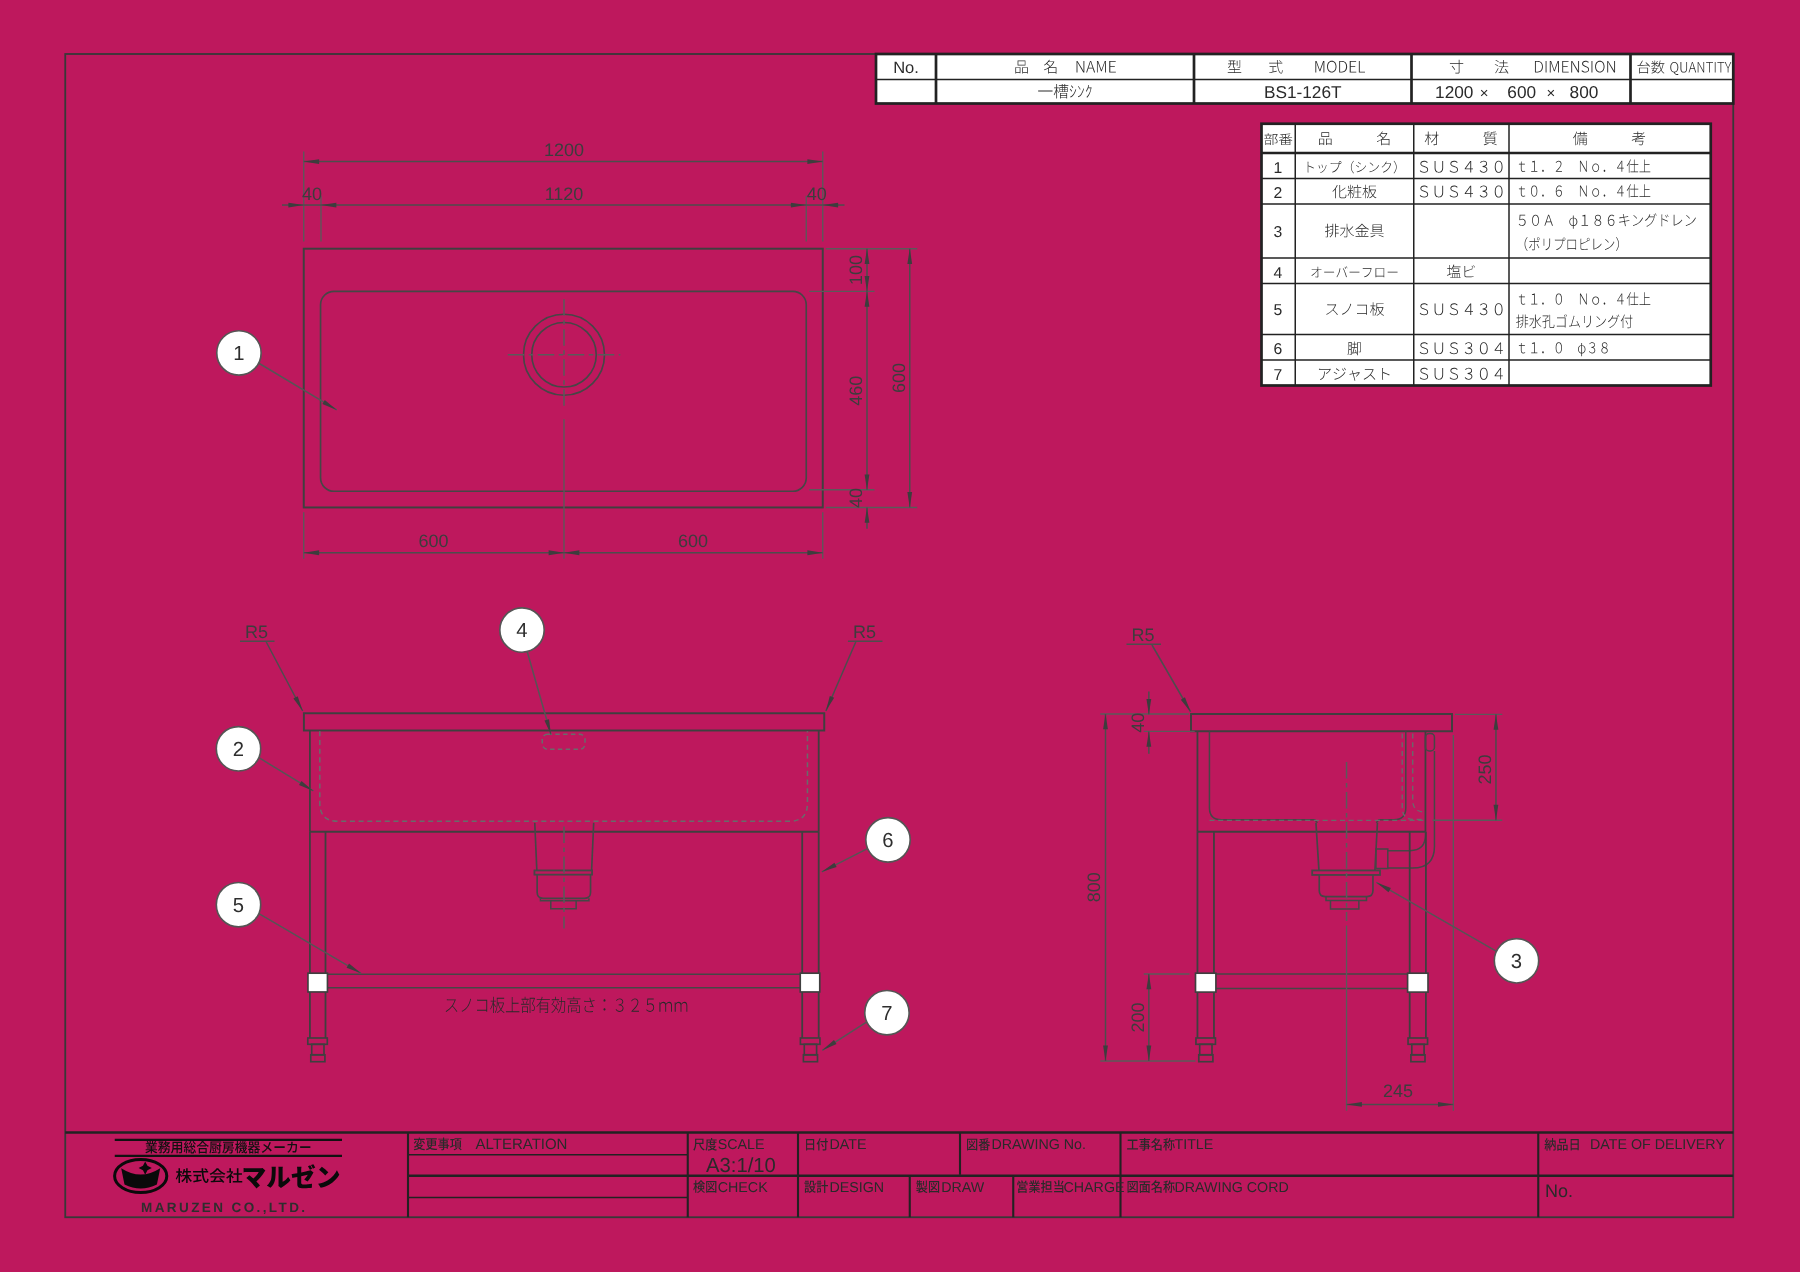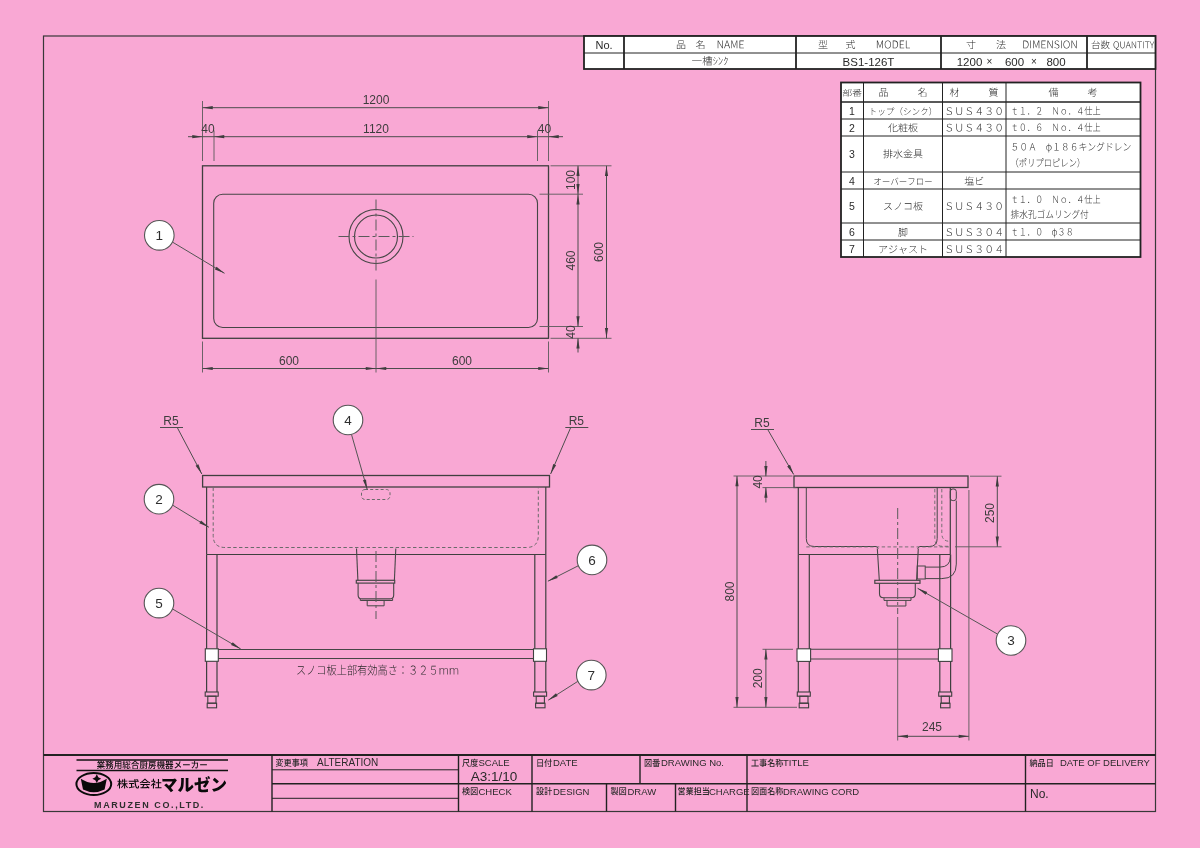--- a/index.html
+++ b/index.html
@@ -1,16 +1,16 @@
 <!DOCTYPE html>
 <html><head>
 <meta charset="utf-8">
 <style>
 html,body{margin:0;padding:0;background:#fff;}
-#page{position:relative;width:1200px;height:848px;background:#f9a8d4;overflow:hidden;
+#page{position:relative;width:1200px;height:848px;background:#be185d;overflow:hidden;
   font-family:"Liberation Sans", sans-serif;}
 svg{position:absolute;left:0;top:0;}
 text{font-family:"Liberation Sans", sans-serif;fill:#2e2e2e;}
 .dim{font-size:12px;fill:#3d3d3d;}
 .cad{fill:#2a2a2a;}
 </style>
 </head>
 <body>
 <div id="page">
 <svg width="1200" height="848" viewBox="0 0 1200 848">

